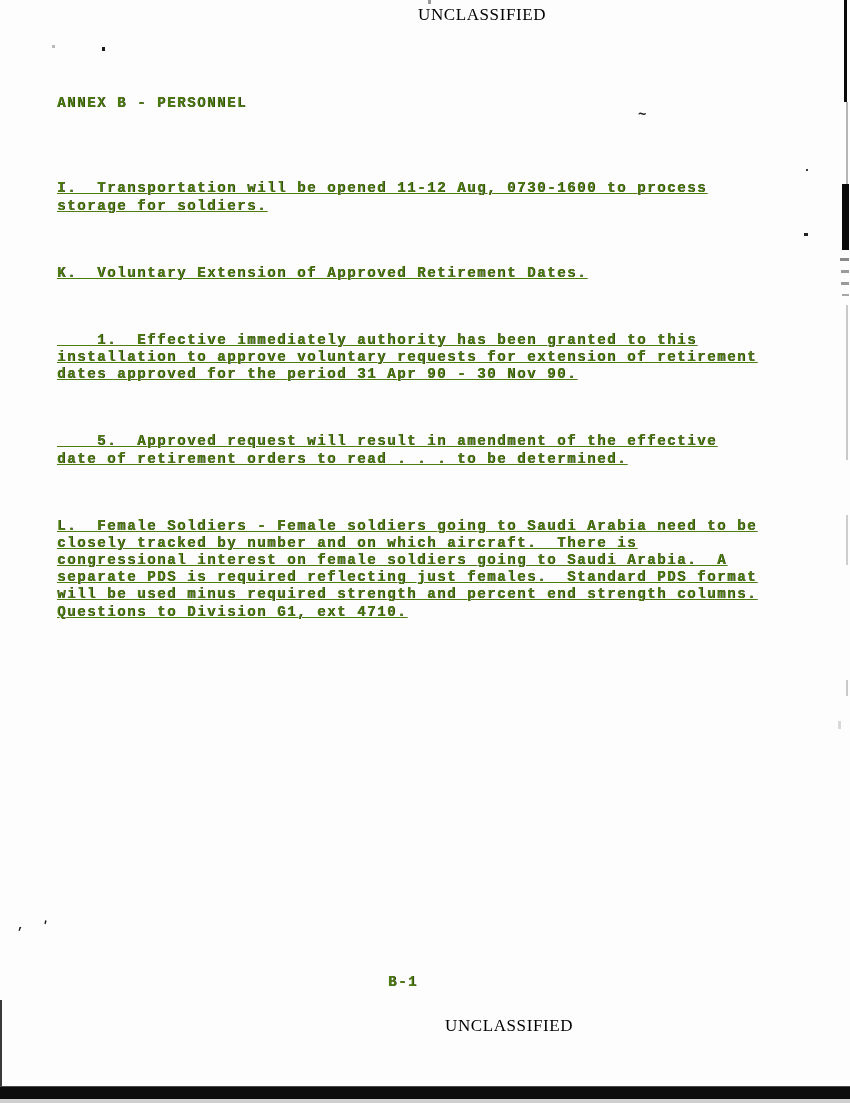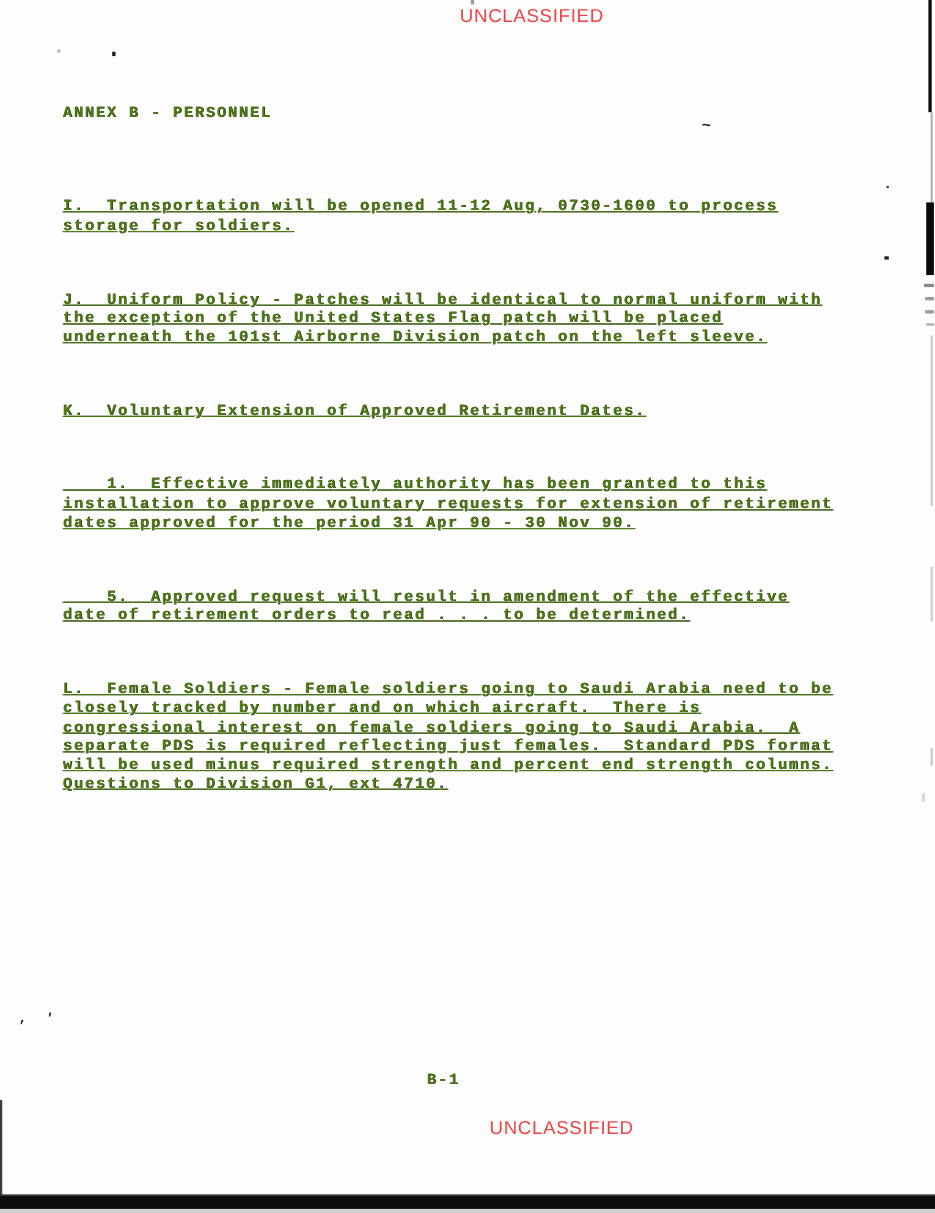--- a/index.html
+++ b/index.html
@@ -5,23 +5,23 @@
   html, body { margin: 0; padding: 0; background: #ffffff; }
   .page {
     position: relative;
     width: 850px;
     height: 1103px;
     background: #fdfdfd;
     overflow: hidden;
   }
   .classification {
     position: absolute;
-    font-family: Liberation Sans, sans-serif;
+    font-family: Liberation Serif, serif;
     font-size: 17px;
-    color: #ef4444;
+    color: #000000;
     letter-spacing: 0.6px;
     white-space: pre;
   }
   .classification.header { left: 418px; top: 5px; }
   .classification.footer { left: 445px; top: 1016px; }
   .typewriter {
     font-family: "Liberation Mono", "DejaVu Sans Mono", monospace;
     font-weight: bold;
     color: #4d7c0f;
     font-size: 14px;
@@ -77,23 +77,20 @@
 
 <div class="page">
 
   <div class="classification header">UNCLASSIFIED</div>
 
   <div class="typewriter heading">ANNEX B - PERSONNEL</div>
 
   <div class="body-text typewriter">
     <p>I.  Transportation will be opened 11-12 Aug, 0730-1600 to process
 storage for soldiers.</p>
-    <p>J.  Uniform Policy - Patches will be identical to normal uniform with
-the exception of the United States Flag patch will be placed
-underneath the 101st Airborne Division patch on the left sleeve.</p>
     <p>K.  Voluntary Extension of Approved Retirement Dates.</p>
     <p>    1.  Effective immediately authority has been granted to this
 installation to approve voluntary requests for extension of retirement
 dates approved for the period 31 Apr 90 - 30 Nov 90.</p>
     <p>    5.  Approved request will result in amendment of the effective
 date of retirement orders to read . . . to be determined.</p>
     <p>L.  Female Soldiers - Female soldiers going to Saudi Arabia need to be
 closely tracked by number and on which aircraft.  There is
 congressional interest on female soldiers going to Saudi Arabia.  A
 separate PDS is required reflecting just females.  Standard PDS format

